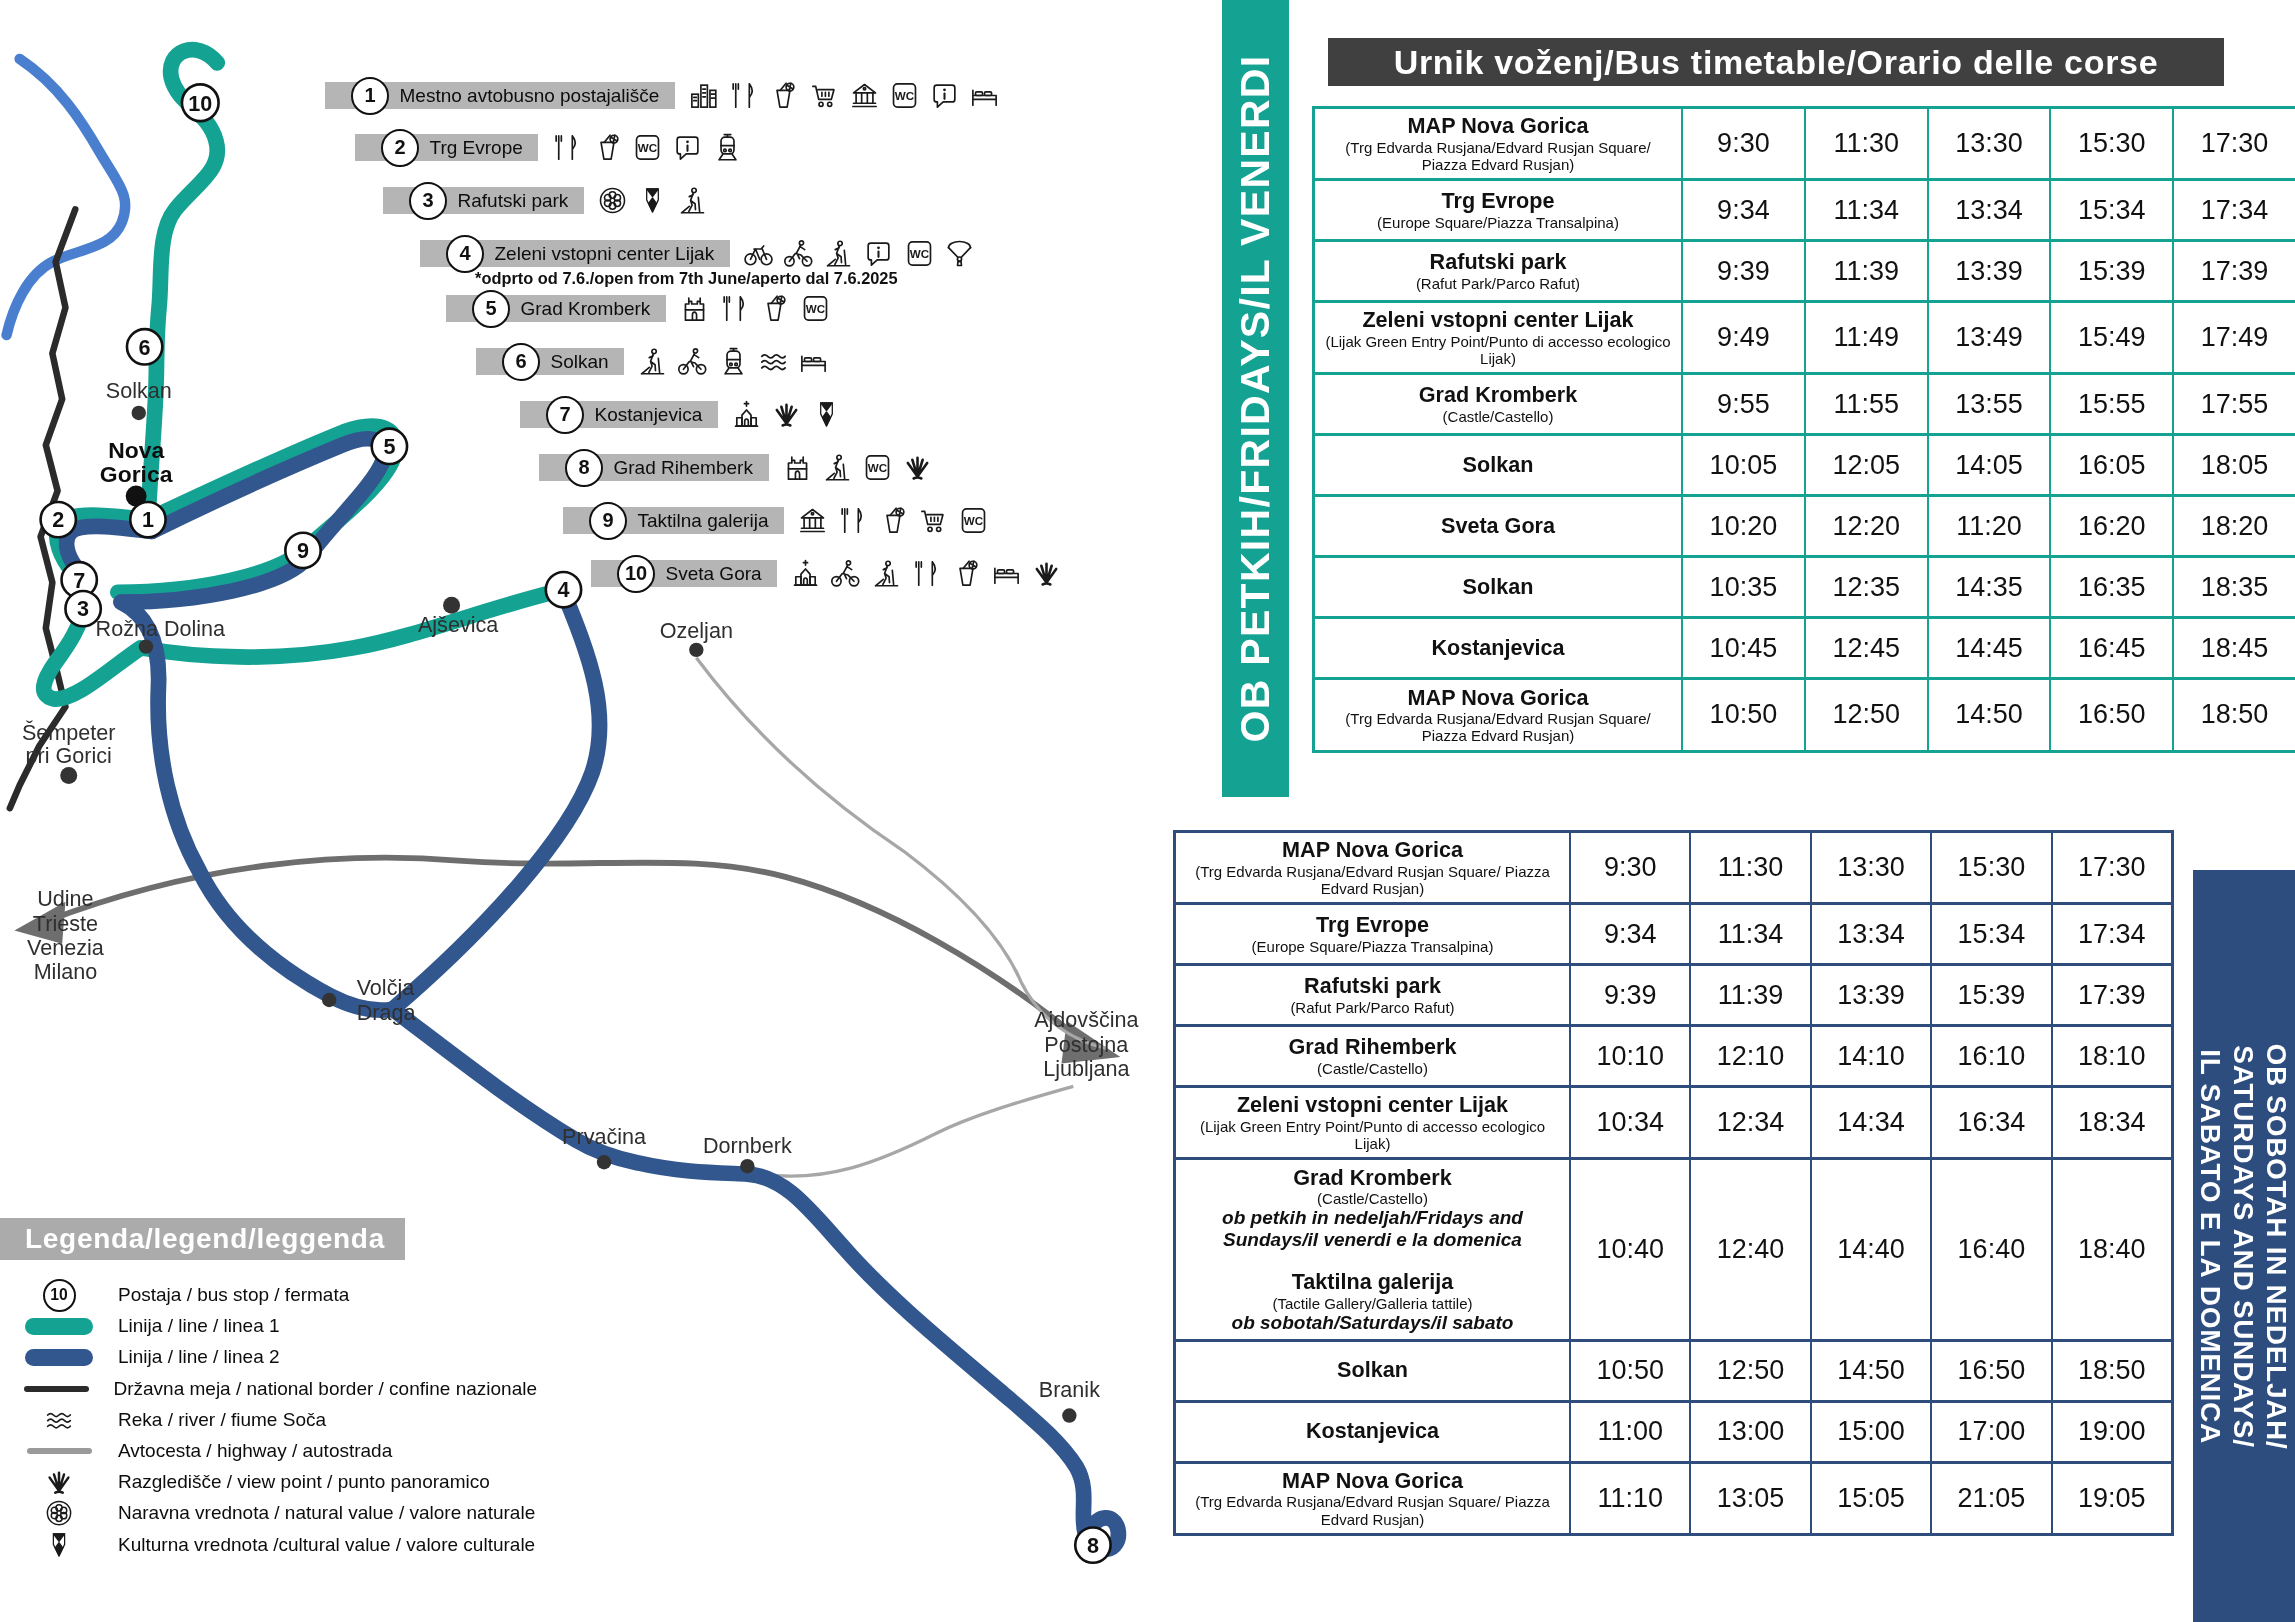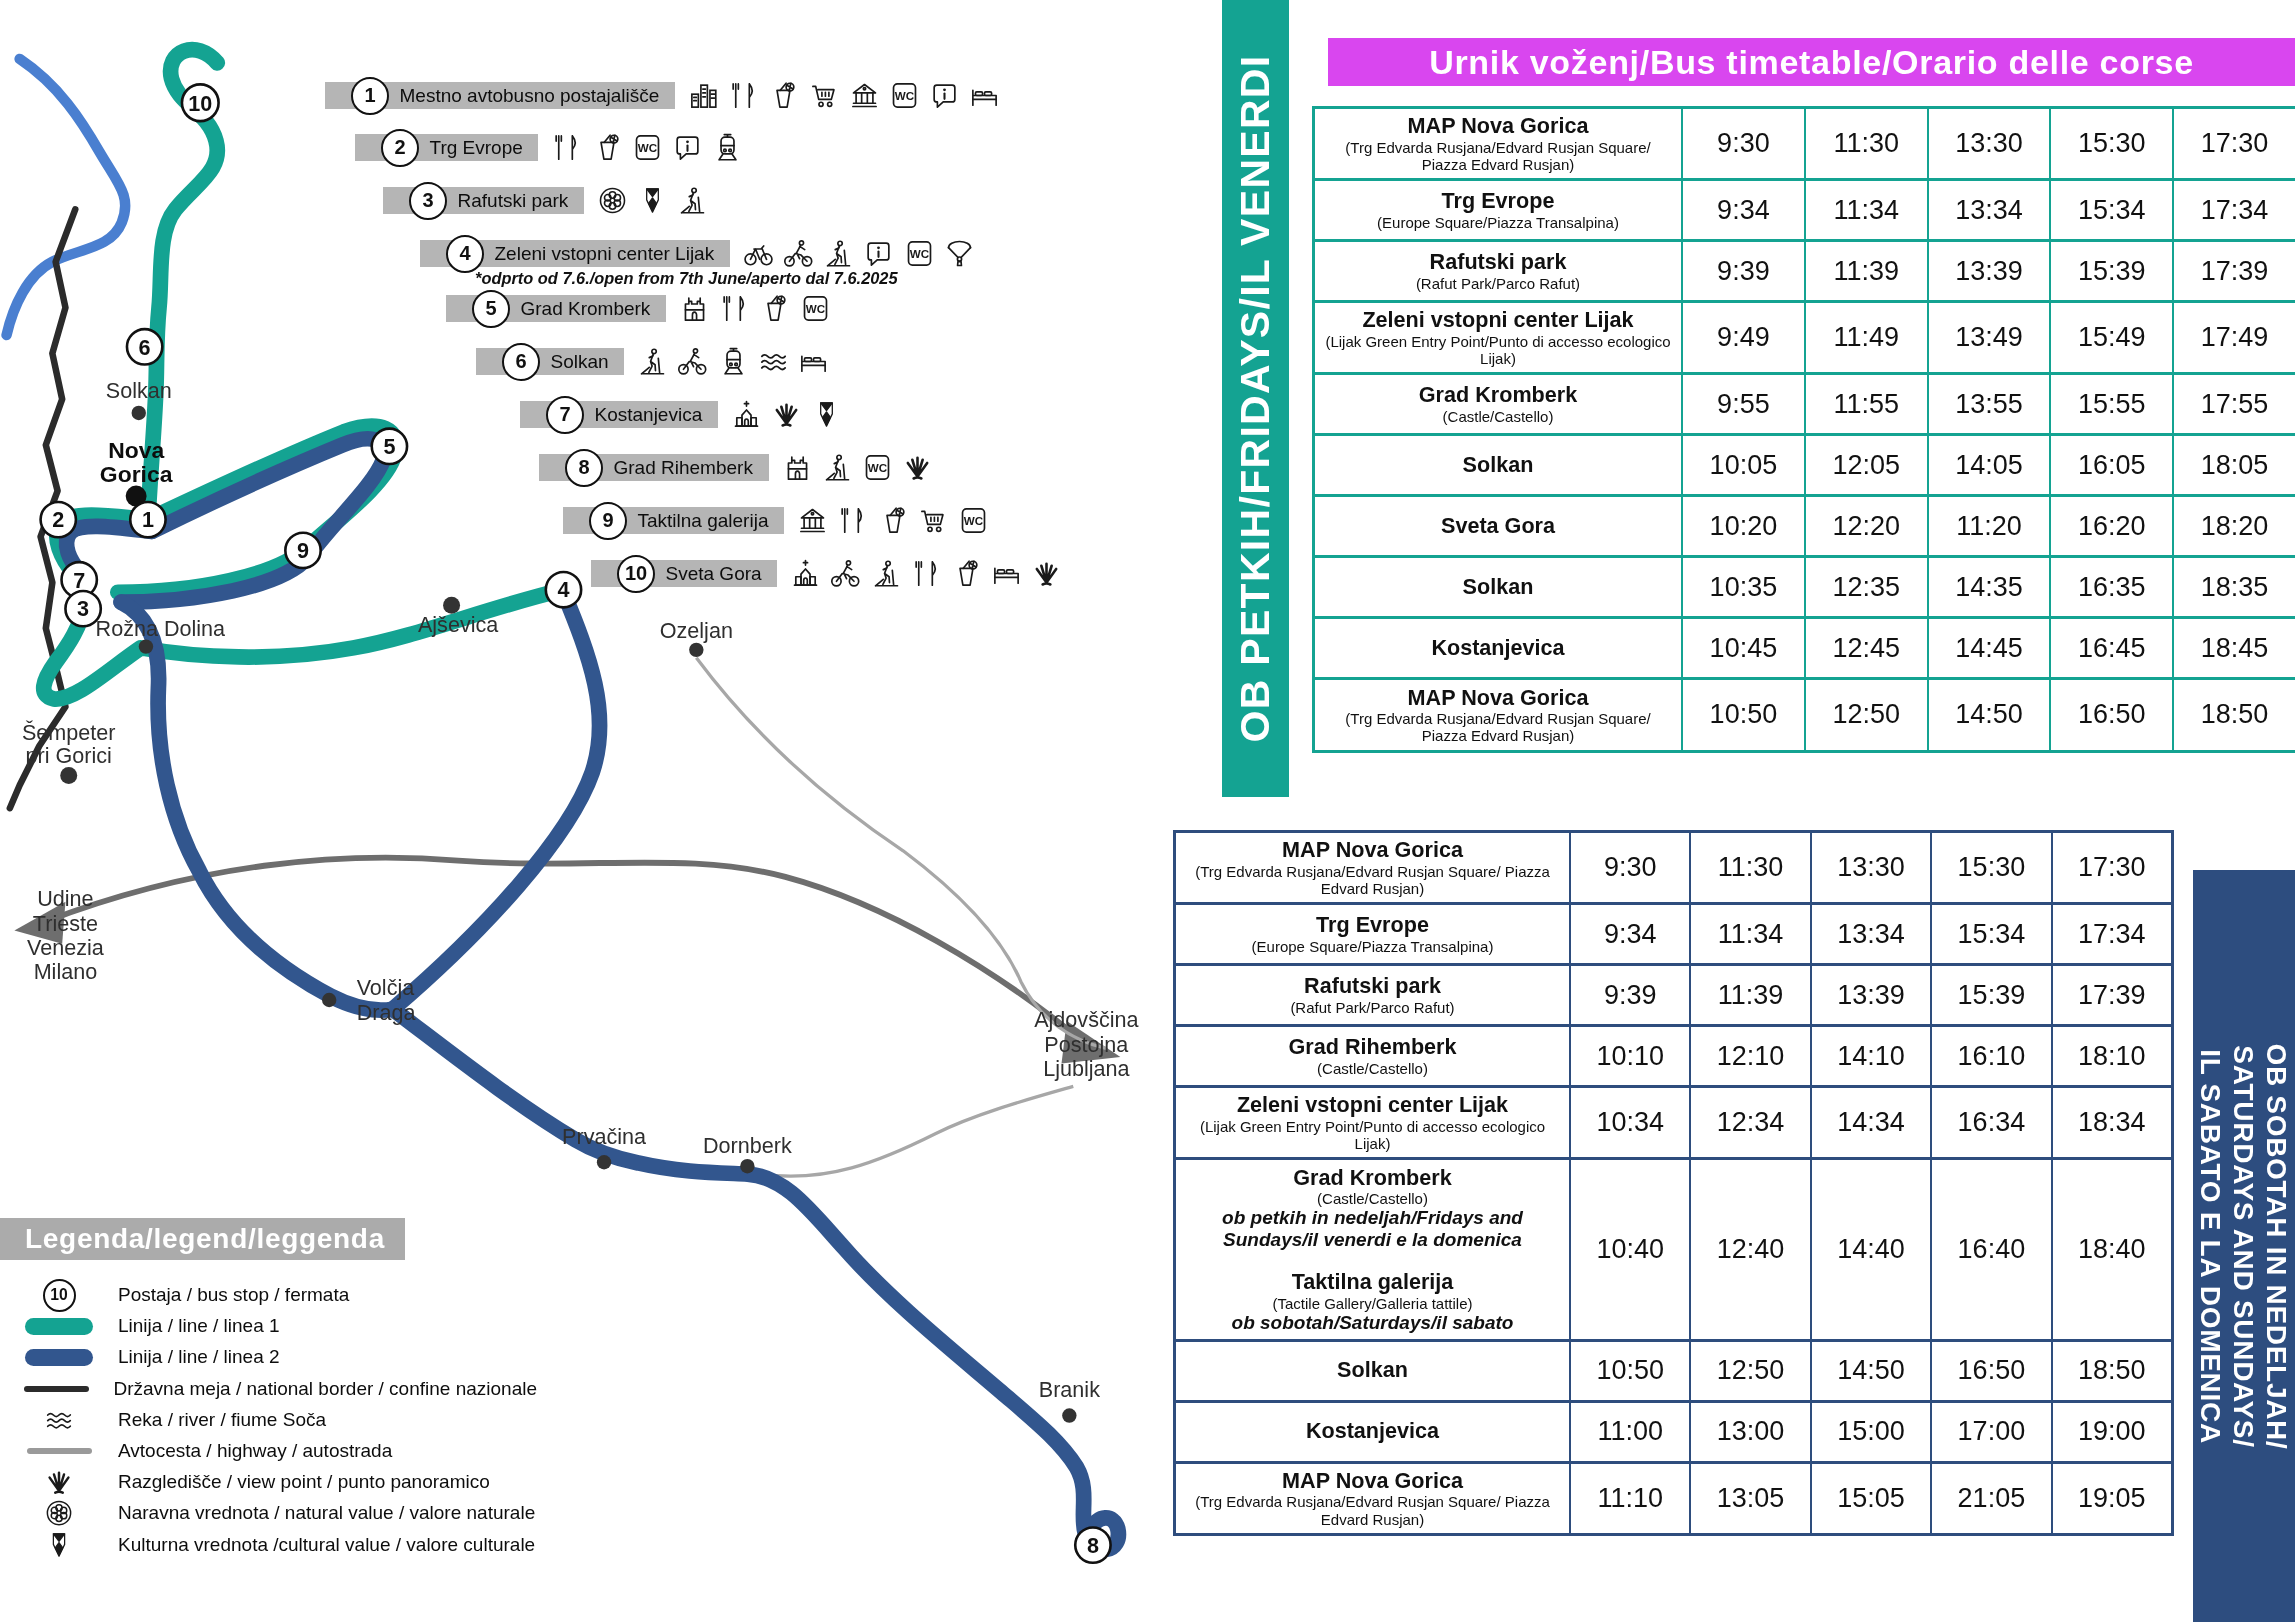--- a/index.html
+++ b/index.html
@@ -14,21 +14,21 @@
   .marker-num{font-size:33px;font-weight:bold;fill:#111;text-anchor:middle;}
   
   .stop-row{position:absolute;display:flex;align-items:center;height:35px;}
   .stop-bar{display:flex;align-items:center;height:27.5px;background:#b5b5b5;padding:0 15.7px 0 26px;}
   .stop-circle{width:34px;height:34px;min-width:34px;border:2.6px solid #111;border-radius:50%;background:#fff;
      display:flex;align-items:center;justify-content:center;font-size:20px;font-weight:bold;margin-right:10.5px;}
   .stop-label{font-size:19px;color:#0d0d0d;white-space:nowrap;}
   .stop-icons{display:flex;align-items:center;gap:9.2px;margin-left:13px;}
   .sicon{width:31px;height:31px;display:inline-block;}
   .sicon svg{width:100%;height:100%;}
-  .stop-note{position:absolute;left:55px;top:33px;font-size:16.4px;font-style:italic;font-weight:600;white-space:nowrap;color:#111;}
+  .stop-note{position:absolute;left:55px;top:33px;font-size:16.4px;font-weight:600;white-space:nowrap;color:#111;}
   
   #legend{position:absolute;left:0;top:1218px;width:537px;}
   .legend-title{width:380px;height:42px;background:#ababab;color:#fff;font-weight:bold;font-size:28px;
      display:flex;align-items:center;padding-left:25px;letter-spacing:0.7px;}
   .legend-items{margin-top:22px;display:flex;flex-direction:column;gap:5.2px;}
   .legend-row{display:flex;align-items:center;height:26px;}
   .legend-sw{width:118px;display:flex;justify-content:center;align-items:center;}
   .legend-label{font-size:19px;color:#0d0d0d;white-space:nowrap;}
   .lgcirc{width:29px;height:29px;border:2px solid #111;border-radius:50%;background:#fff;display:flex;
      align-items:center;justify-content:center;font-weight:bold;font-size:15.7px;}
@@ -42,21 +42,21 @@
   .vbanner{position:absolute;overflow:hidden;}
   #friday-banner{left:1222px;top:0;width:67px;height:797px;background:#14a392;}
   #friday-banner .rot{position:absolute;left:0;top:0;width:797px;height:67px;transform-origin:0 0;
      transform:rotate(-90deg) translateX(-797px);display:flex;align-items:center;justify-content:center;
      color:#fff;font-weight:bold;font-size:41px;letter-spacing:1.3px;white-space:nowrap;}
   #weekend-banner{left:2193px;top:870px;width:102px;height:753px;background:#2d4d7f;}
   #weekend-banner .rot{position:absolute;left:0;top:0;width:753px;height:102px;transform-origin:0 0;
      transform:rotate(90deg) translateY(-102px);display:flex;flex-direction:column;align-items:center;justify-content:center;
      color:#fff;font-weight:bold;font-size:28px;line-height:33px;letter-spacing:0.7px;white-space:nowrap;}
   
-  #tt-header{position:absolute;left:1328px;top:38px;width:967px;height:48px;background:#d946ef;color:#fff;
+  #tt-header{position:absolute;left:1328px;top:38px;width:896px;height:48px;background:#404040;color:#fff;
      display:flex;align-items:center;justify-content:center;font-weight:bold;font-size:34px;letter-spacing:0.7px;}
   .tt{position:absolute;background:#fff;}
   #tt-friday{left:1312px;top:106px;width:980px;border:3.9px solid #14a392;}
   #tt-weekend{left:1173px;top:830px;width:995px;border:3.9px solid #2e4d7d;}
   .tt-row{display:grid;min-height:58px;}
   #tt-friday .tt-row{grid-template-columns:366px repeat(5,1fr);}
   #tt-weekend .tt-row{grid-template-columns:393px repeat(5,1fr);}
   #tt-friday .tt-row + .tt-row{border-top:3.3px solid #14a392;}
   #tt-weekend .tt-row + .tt-row{border-top:3.3px solid #2e4d7d;}
   .ncell{display:flex;flex-direction:column;align-items:center;justify-content:center;text-align:center;

